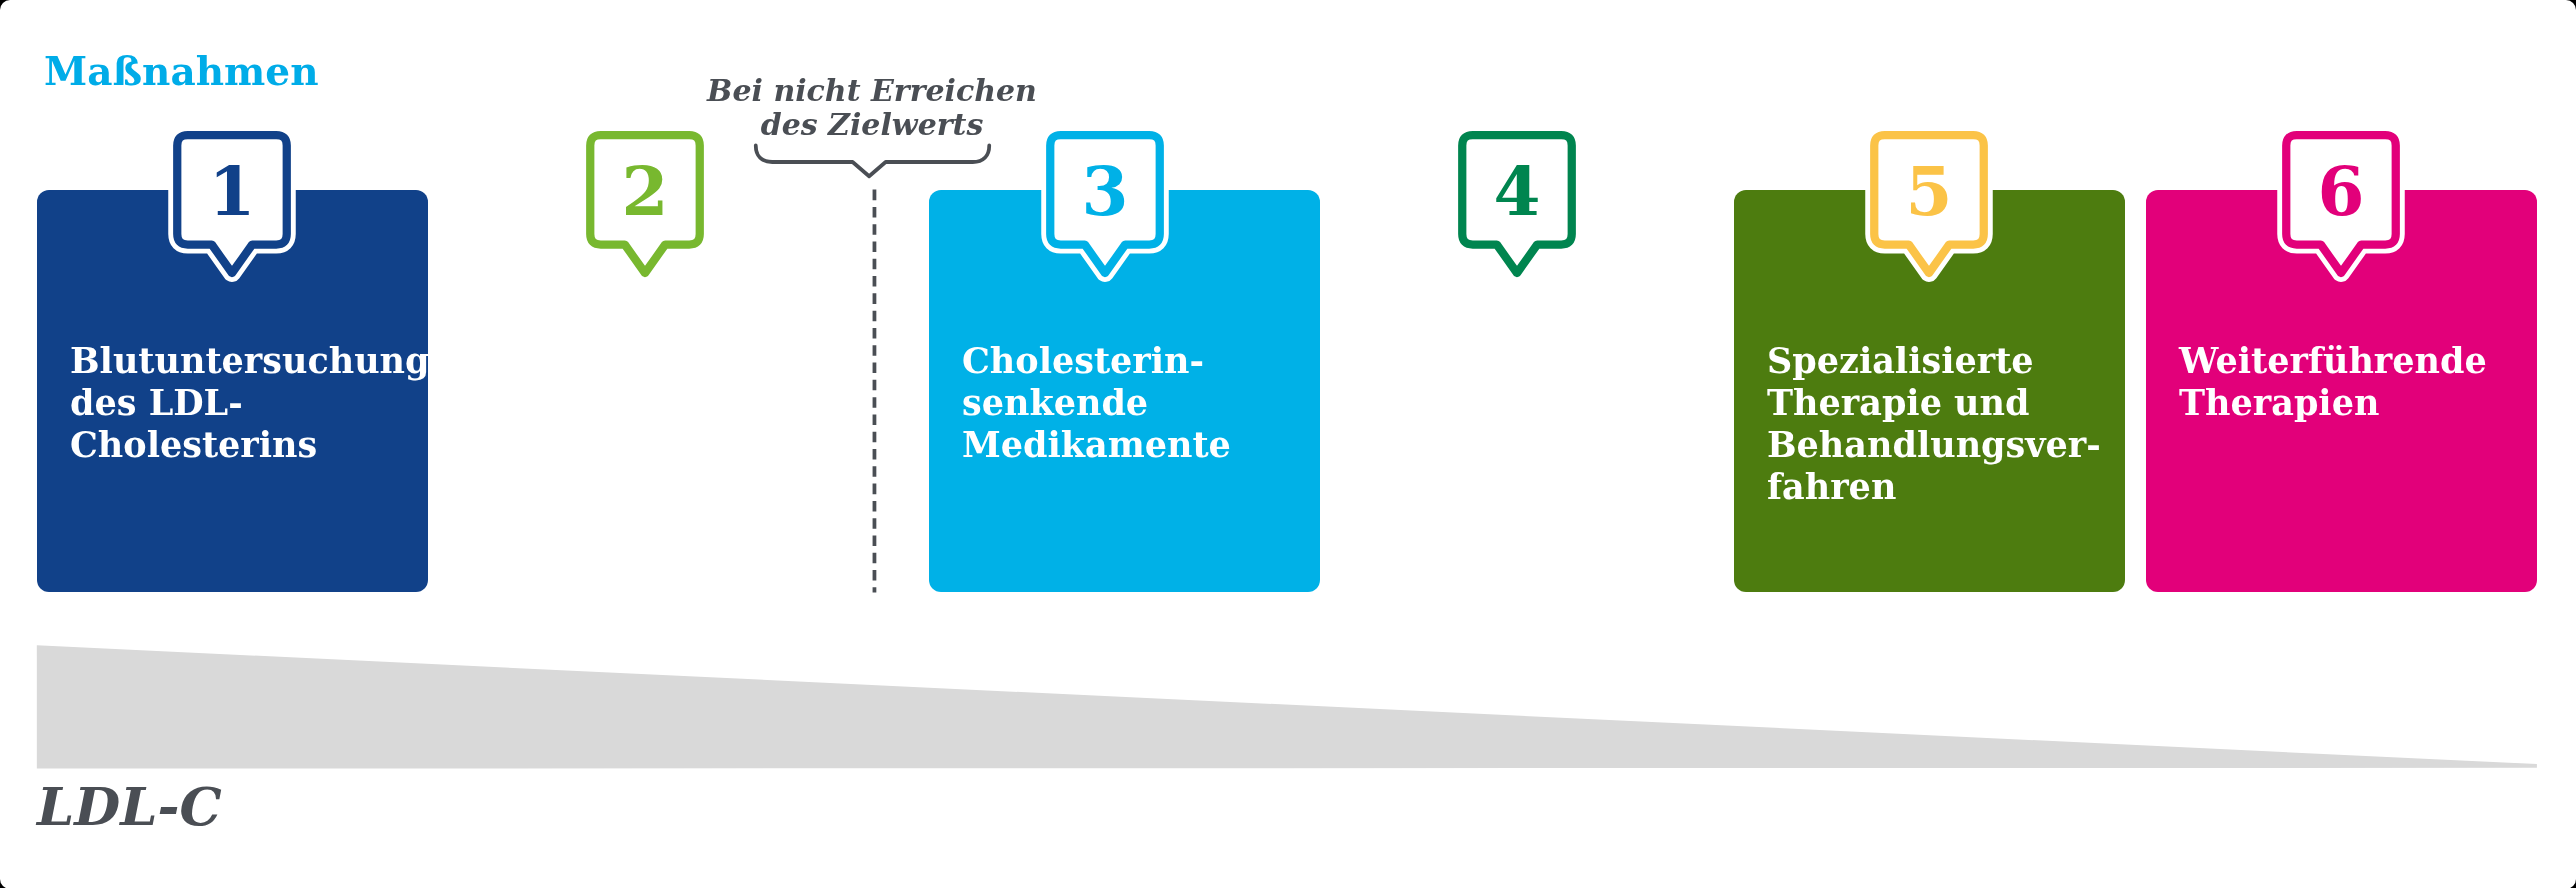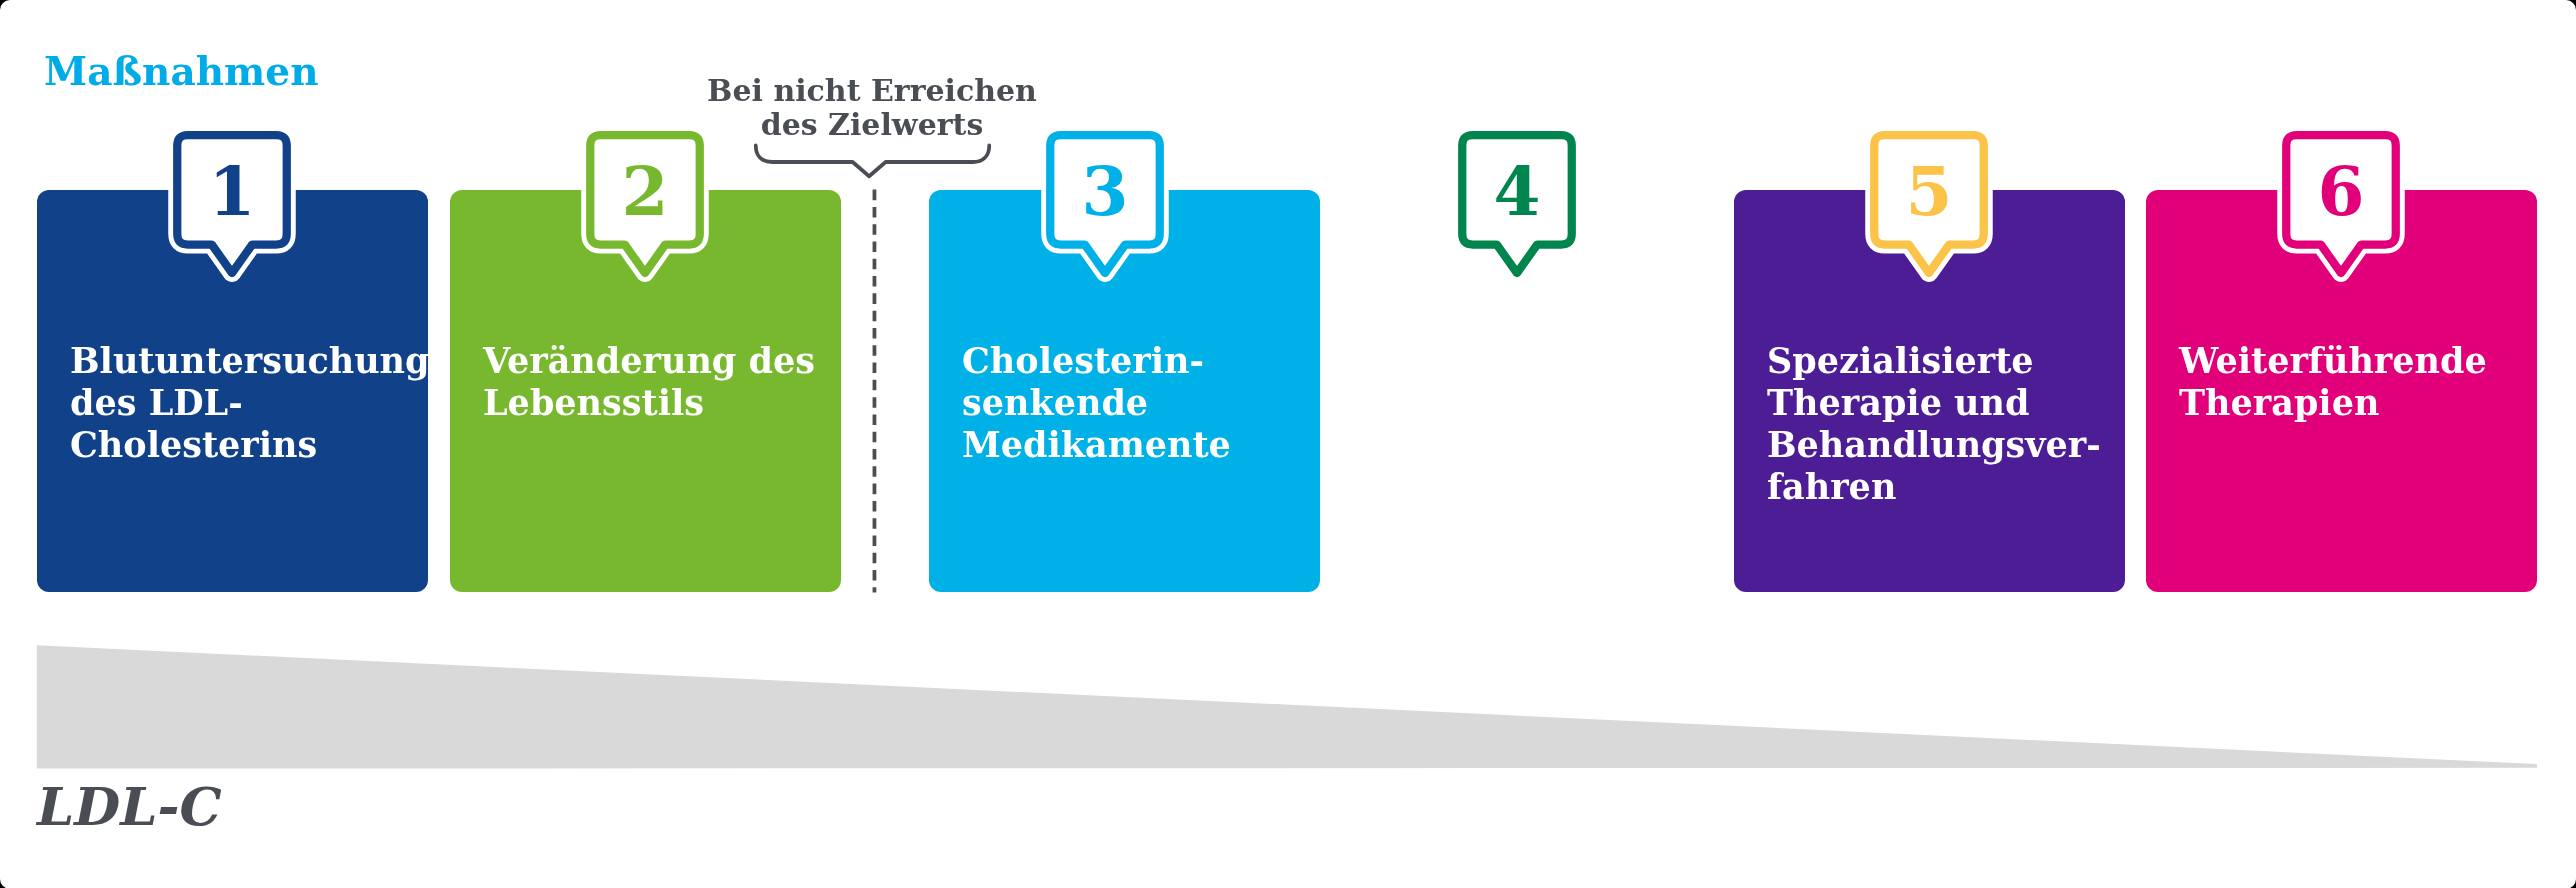--- a/index.html
+++ b/index.html
@@ -14,20 +14,21 @@
   .page-title{
     position:absolute;left:44px;top:50px;
     font-size:39px;font-weight:bold;line-height:1.1;
     white-space:nowrap;
   }
   .divider-note{
     position:absolute;left:699px;top:74px;width:346px;
     text-align:center;
     font-size:30px;font-weight:bold;line-height:34px;
     white-space:pre-line;
+    font-style:italic;
   }
   .brace-svg{position:absolute;left:752px;top:143px;overflow:visible;}
   .dash-svg{position:absolute;left:0;top:0;overflow:visible;pointer-events:none;}
   .step-card{
     position:absolute;top:190px;width:391px;height:402px;
     border-radius:12px;
     box-sizing:border-box;
     padding:150px 18px 0 33px;
   }
   .step-label{
@@ -80,30 +81,26 @@
 
   <svg class="dash-svg" width="2576" height="889" viewBox="0 0 3426 1182">
     <line class="dash-line" x1="1163" y1="252" x2="1163" y2="788" stroke="#4A4E54" stroke-width="5" stroke-dasharray="14 9"></line>
   </svg>
 
   <div class="step-card card-1" style="background: rgb(17, 65, 137);">
     <div class="step-label">Blutuntersuchung
 des LDL-
 Cholesterins</div>
   </div>
-  <div class="step-card card-2" style="background: rgb(120, 184, 47);">
-    <div class="step-label">Veränderung des
-Lebensstils</div>
-  </div>
   <div class="step-card card-3" style="background: rgb(0, 177, 231); margin-left: 19px;">
     <div class="step-label">Cholesterin-
 senkende
 Medikamente</div>
   </div>
-  <div class="step-card card-5" style="background: #4c1d95;">
+  <div class="step-card card-5" style="background: #4d7c0f;">
     <div class="step-label">Spezialisierte
 Therapie und
 Behandlungsver-
 fahren</div>
   </div>
   <div class="step-card card-6" style="background: rgb(226, 0, 122);">
     <div class="step-label">Weiterführende
 Therapien</div>
   </div>
 

